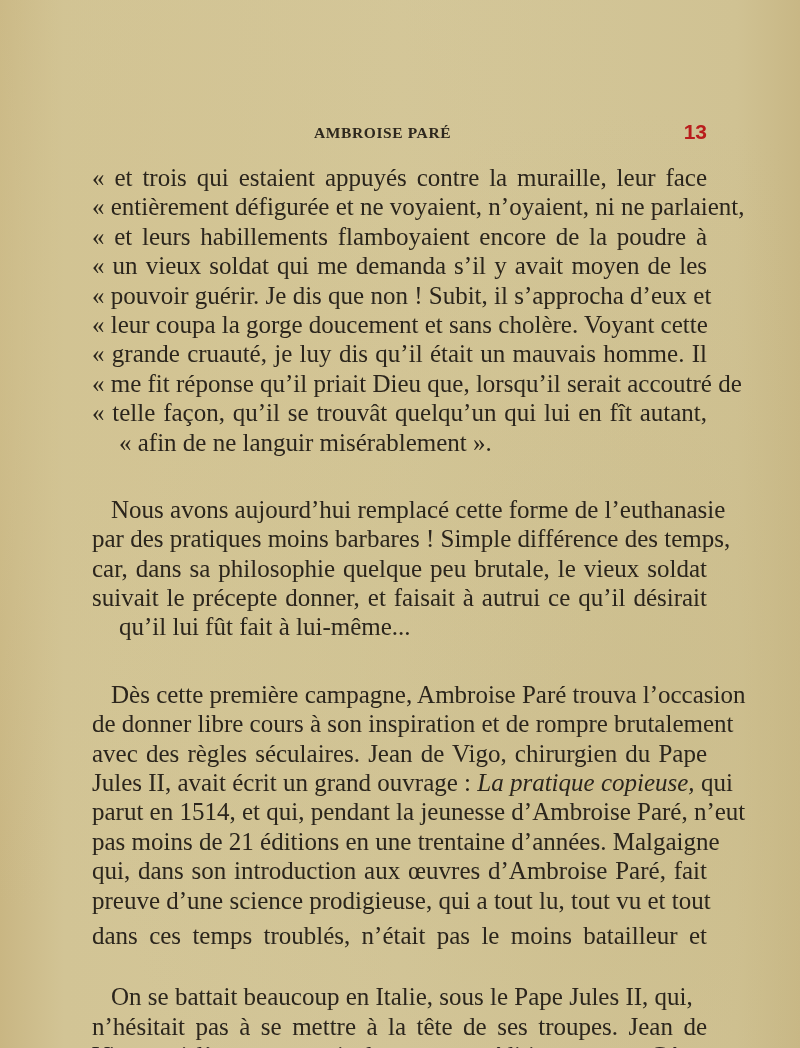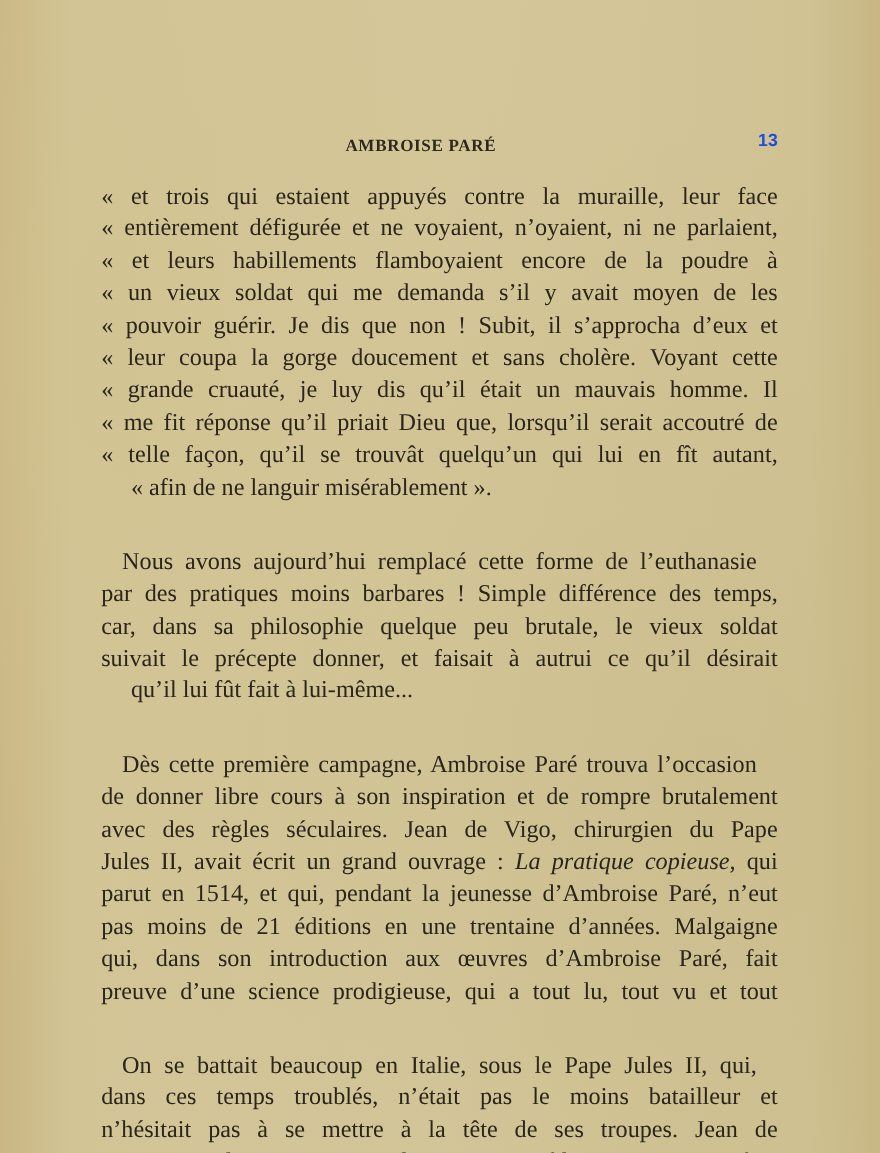--- a/index.html
+++ b/index.html
@@ -42,35 +42,35 @@
       font-size: 15.5px;
       letter-spacing: 0.6px;
       color: #2e281e;
     }
     .page-number {
       position: absolute;
       right: 0;
       top: 0;
       font-family: "Liberation Sans", "DejaVu Sans", sans-serif;
       font-weight: bold;
-      font-size: 16px;
-      color: #1d4ed8;
+      font-size: 21px;
+      color: #b91c1c;
       text-align: right;
     }
     .text-block {
       position: absolute;
       left: 92px;
       top: 147px;
       width: 615px;
     }
     .line {
       display: block;
       height: 29.4px;
       line-height: 29.4px;
-      font-size: 22px;
+      font-size: 25px;
       text-align: justify;
       text-align-last: justify;
       white-space: nowrap;
       overflow: visible;
     }
     .line.last {
       text-align-last: left;
       margin-left: 27px;
     }
     .line.indent {
@@ -140,22 +140,22 @@
       <div class="line"><span class="inner"><span>Jules II, avait écrit un grand ouvrage : </span><em>La pratique copieuse,</em><span> qui</span></span></div>
       <div class="line"><span class="inner">parut en 1514, et qui, pendant la jeunesse d’Ambroise Paré, n’eut</span></div>
       <div class="line"><span class="inner">pas moins de 21 éditions en une trentaine d’années. Malgaigne</span></div>
       <div class="line"><span class="inner">qui, dans son introduction aux œuvres d’Ambroise Paré, fait</span></div>
       <div class="line"><span class="inner">preuve d’une science prodigieuse, qui a tout lu, tout vu et tout</span></div>
     </div>
 
     <div class="para-gap"></div>
 
     <div>
+      <div class="line"><span class="inner">dans ces temps troublés, n’était pas le moins batailleur et</span></div>
       <div class="line indent"><span class="inner">On se battait beaucoup en Italie, sous le Pape Jules II, qui,</span></div>
-      <div class="line"><span class="inner">dans ces temps troublés, n’était pas le moins batailleur et</span></div>
       <div class="line"><span class="inner">n’hésitait pas à se mettre à la tête de ses troupes. Jean de</span></div>
       <div class="line"><span class="inner">Vigo, qui l’accompagnait dans ses expéditions contre César</span></div>
       <div class="line"><span class="inner">Borgia, contre les Vénitiens et contre les Français de Louis XII,</span></div>
 
     </div>
 
   </div>
 </div>
 
 </body></html>

